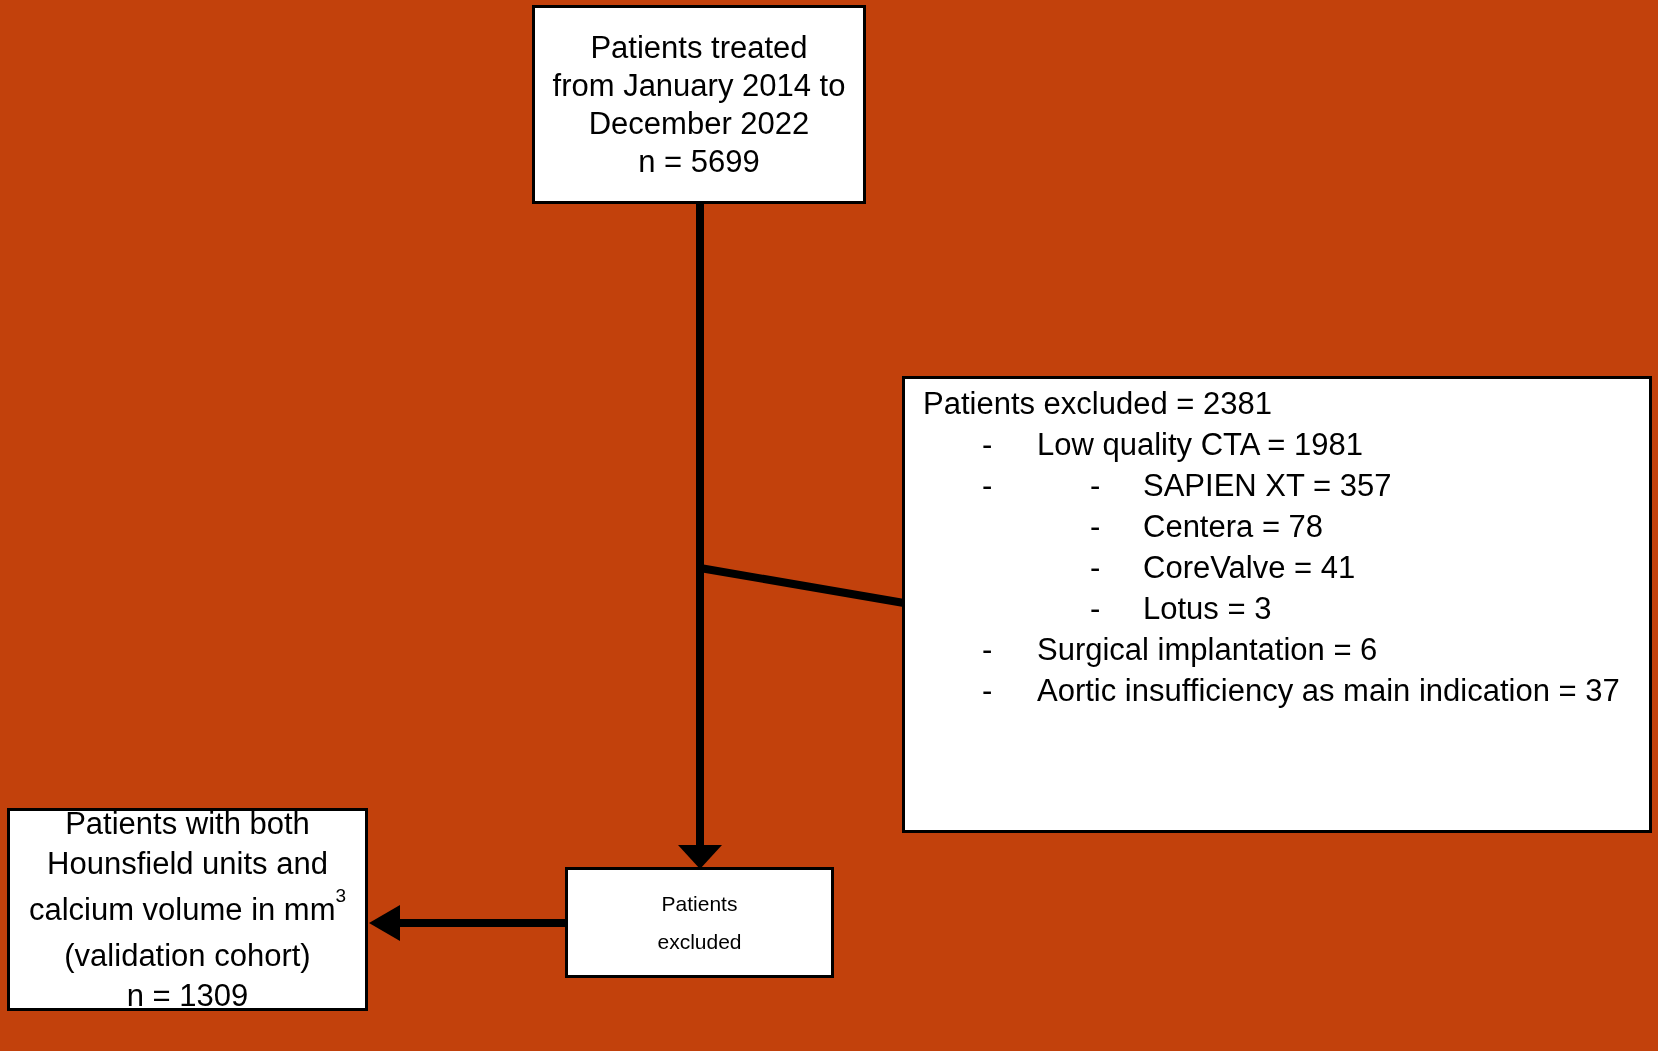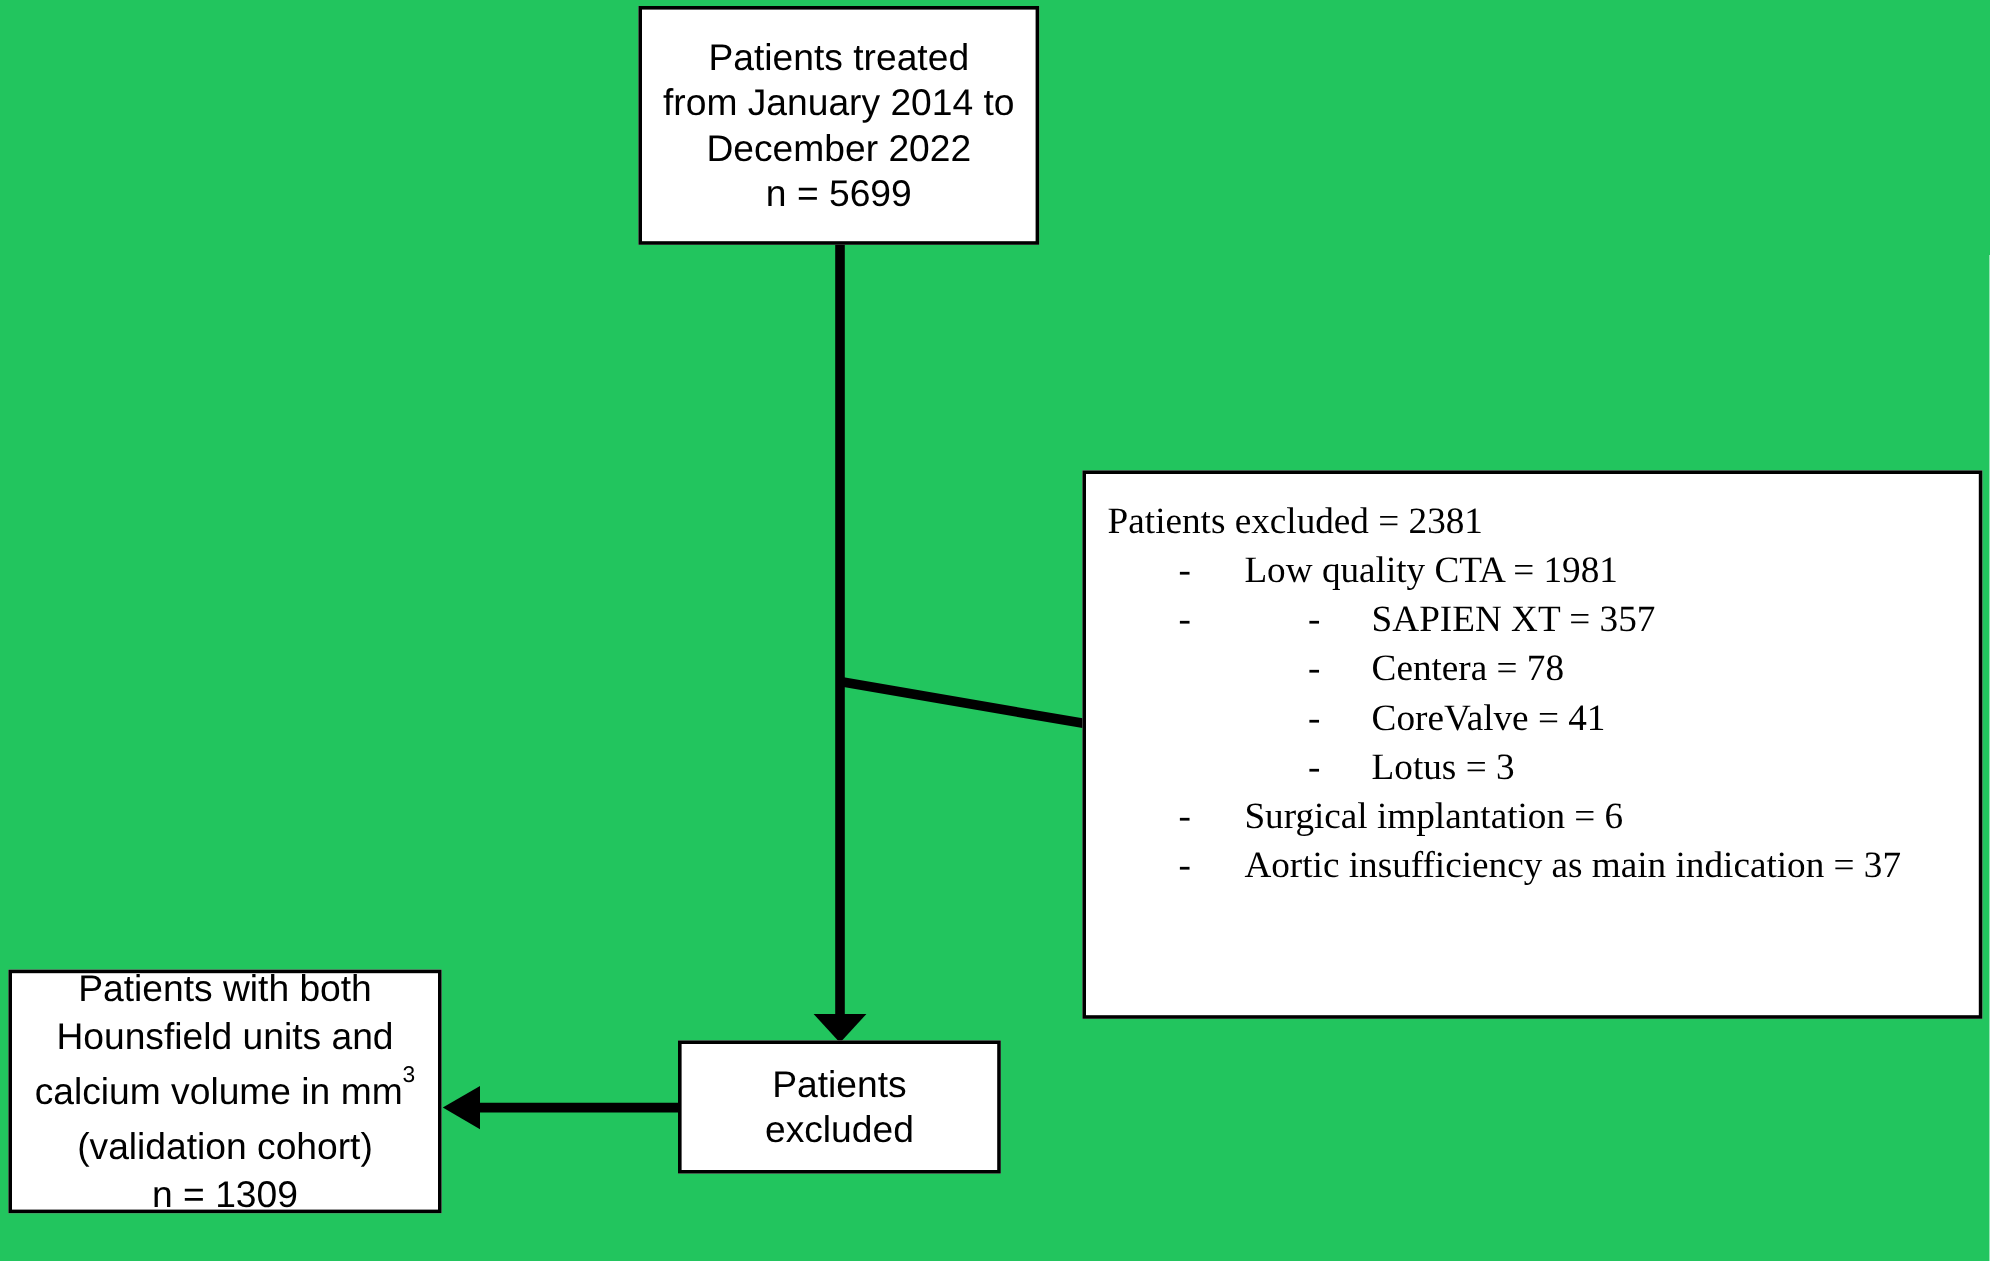--- a/index.html
+++ b/index.html
@@ -1,20 +1,20 @@
 <!DOCTYPE html>
 <html><head>
 <meta charset="utf-8">
 <style>
   html, body { margin: 0; padding: 0; background: #ffffff; }
   .canvas {
     position: relative;
     width: 1658px;
     height: 1051px;
-    background: #22c55e;
+    background: #c2410c;
     font-family: "Liberation Sans", sans-serif;
     color: #000000;
   }
   .connectors {
     position: absolute;
     left: 0; top: 0;
     width: 1658px; height: 1051px;
   }
   .box {
     position: absolute;
@@ -30,41 +30,40 @@
     text-align: center;
   }
   .top-box {
     left: 532px; top: 5px;
     width: 334px; height: 199px;
     font-size: 31px; line-height: 38px;
   }
   .included-box {
     left: 565px; top: 867px;
     width: 269px; height: 111px;
-    font-size: 31px; line-height: 38px;
+    font-size: 21px; line-height: 38px;
   }
   .validation-box {
     left: 7px; top: 808px;
     width: 361px; height: 203px;
     font-size: 31px; line-height: 40px;
   }
   .validation-box .vline3 { line-height: 52px; white-space: nowrap; }
   .validation-box sup {
     font-size: 19px;
     position: relative;
     top: -6px;
     vertical-align: super;
     line-height: 0;
   }
   .exclusion-box {
-    left: 902px; top: 392px;
+    left: 902px; top: 376px;
     width: 750px; height: 457px;
     font-size: 31px; line-height: 41px;
-    padding-top: 18px;
-    font-family: Liberation Serif, serif;
+    padding-top: 4px;
   }
   .xline { position: relative; white-space: nowrap; }
   .xline .dash { position: absolute; }
   .xline.lvl0 { padding-left: 18px; }
   .xline.lvl1 { padding-left: 132px; }
   .xline.lvl1 .dash { left: 77px; }
   .xline.lvl2 { padding-left: 238px; }
   .xline.lvl2 .dash { left: 185px; }
 </style>
 </head>

